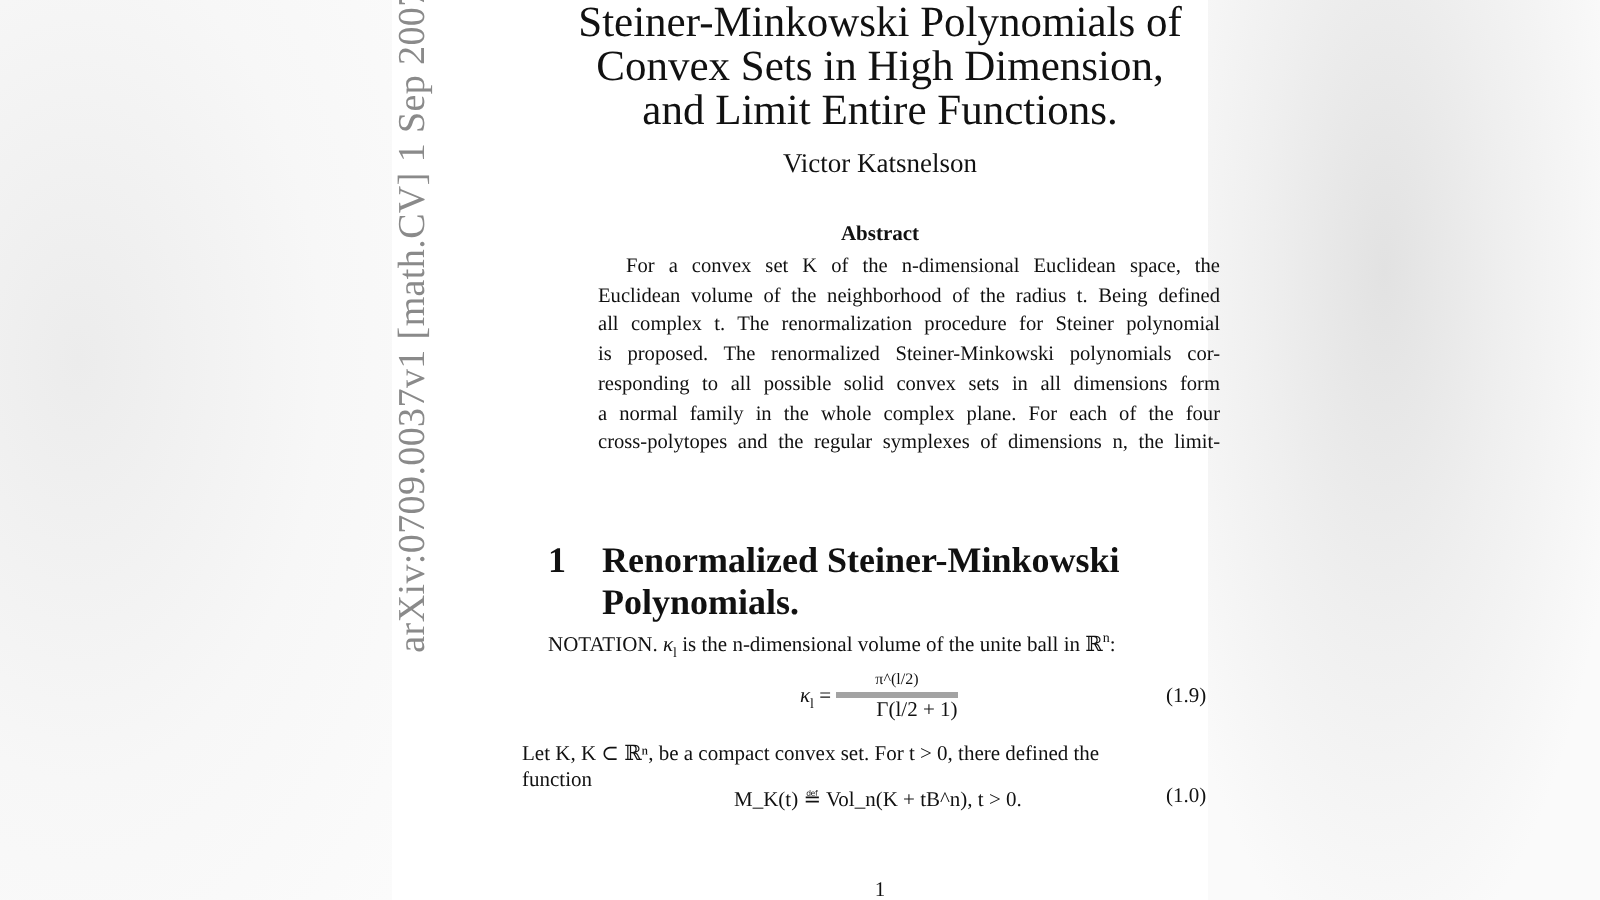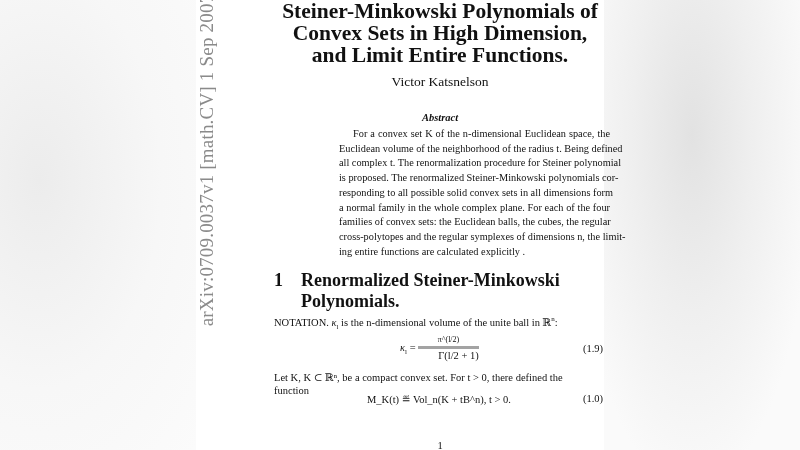--- a/index.html
+++ b/index.html
@@ -25,57 +25,57 @@
       position: absolute; left: 196px; top: 0; width: 22px; height: 320px;
     }
     .arxiv-stamp span {
       position: absolute; left: 50%; top: 50%;
       transform: translate(-50%, -50%) rotate(-90deg);
       white-space: nowrap; font-size: 19px; color: #8a8a8a;
       letter-spacing: 0.2px;
     }
     .title {
       position: absolute; left: 230px; width: 420px; top: 0;
-      text-align: center; font-weight: bold; font-size: 21.5px; line-height: 22px;
+      text-align: center; font-weight: normal; font-size: 21.5px; line-height: 22px;
       color: #111;
     }
     .title div { white-space: nowrap; }
     .author {
       position: absolute; left: 230px; width: 420px; top: 74px;
       text-align: center; font-weight: normal; font-size: 13.5px;
     }
     .abstract-heading {
       position: absolute; left: 230px; width: 420px; top: 112px;
-      text-align: center; font-weight: bold; font-size: 10.5px; font-style: italic;
+      text-align: center; font-weight: bold; font-size: 10.5px;
     }
     .abstract-body {
       position: absolute; left: 299px; width: 311px; top: 127px;
       font-size: 10.3px; line-height: 14.7px; text-align: justify;
     }
-    .abstract-body .line { display: block; white-space: nowrap; text-align-last: justify; margin-left: 40px; }
+    .abstract-body .line { display: block; white-space: nowrap; text-align-last: justify; }
     .abstract-body .line.first { text-indent: 14px; }
     .abstract-body .line.last { text-align-last: left; }
     .section-heading {
       position: absolute; left: 274px; top: 270px; font-weight: bold; font-size: 18px;
       line-height: 21px;
     }
     .section-heading .num { position: absolute; left: 0; top: 0; }
     .section-heading .t { position: absolute; left: 27px; top: 0; white-space: nowrap; }
     .notation {
       position: absolute; left: 274px; top: 315px; font-size: 10.5px; white-space: nowrap;
     }
     .eq {
       position: absolute; font-size: 10.5px; white-space: nowrap;
     }
     .eq-num { position: absolute; font-size: 10.5px; }
     .frac { display: inline-block; vertical-align: middle; text-align: center; }
     .frac .numer { display: block; font-size: 8px; padding: 0 6px; border-bottom: 3px solid #a3a3a3; line-height: 12px; }
     .frac .denom { display: block; line-height: 14px; margin-left: 20px; }
     .para {
-      position: absolute; left: 274px; width: 332px; top: 371px; font-size: 10.5px; line-height: 13px;
+      position: absolute; left: 261px; width: 332px; top: 371px; font-size: 10.5px; line-height: 13px;
     }
     .para .line { display: block; white-space: nowrap; }
     .page-number {
       position: absolute; left: 430px; width: 20px; top: 440px; text-align: center; font-size: 10.5px;
     }
     i { font-style: italic; }
     sub, sup { font-size: 7px; }
   </style>
 </head>
 <body>
@@ -99,23 +99,21 @@
 
 <div class="abstract-heading">Abstract</div>
 
 <div class="abstract-body">
   <span class="line first">For a convex set K of the n-dimensional Euclidean space, the</span>
   <span class="line">Euclidean volume of the neighborhood of the radius t. Being defined</span>
   <span class="line">all complex t. The renormalization procedure for Steiner polynomial</span>
   <span class="line">is proposed.  The renormalized Steiner-Minkowski polynomials cor-</span>
   <span class="line">responding to all possible solid convex sets in all dimensions form</span>
   <span class="line">a normal family in the whole complex plane.  For each of the four</span>
-  <span class="line">families of convex sets:  the Euclidean balls, the cubes, the regular</span>
   <span class="line">cross-polytopes and the regular symplexes of dimensions n, the limit-</span>
-  <span class="line last">ing entire functions are calculated explicitly .</span>
 </div>
 
 <div class="section-heading">
   <span class="num">1</span>
   <span class="t" style="top:0">Renormalized Steiner-Minkowski</span>
   <span class="t" style="top:21px">Polynomials.</span>
 </div>
 
 <div class="notation">
   <span>NOTATION.</span>

